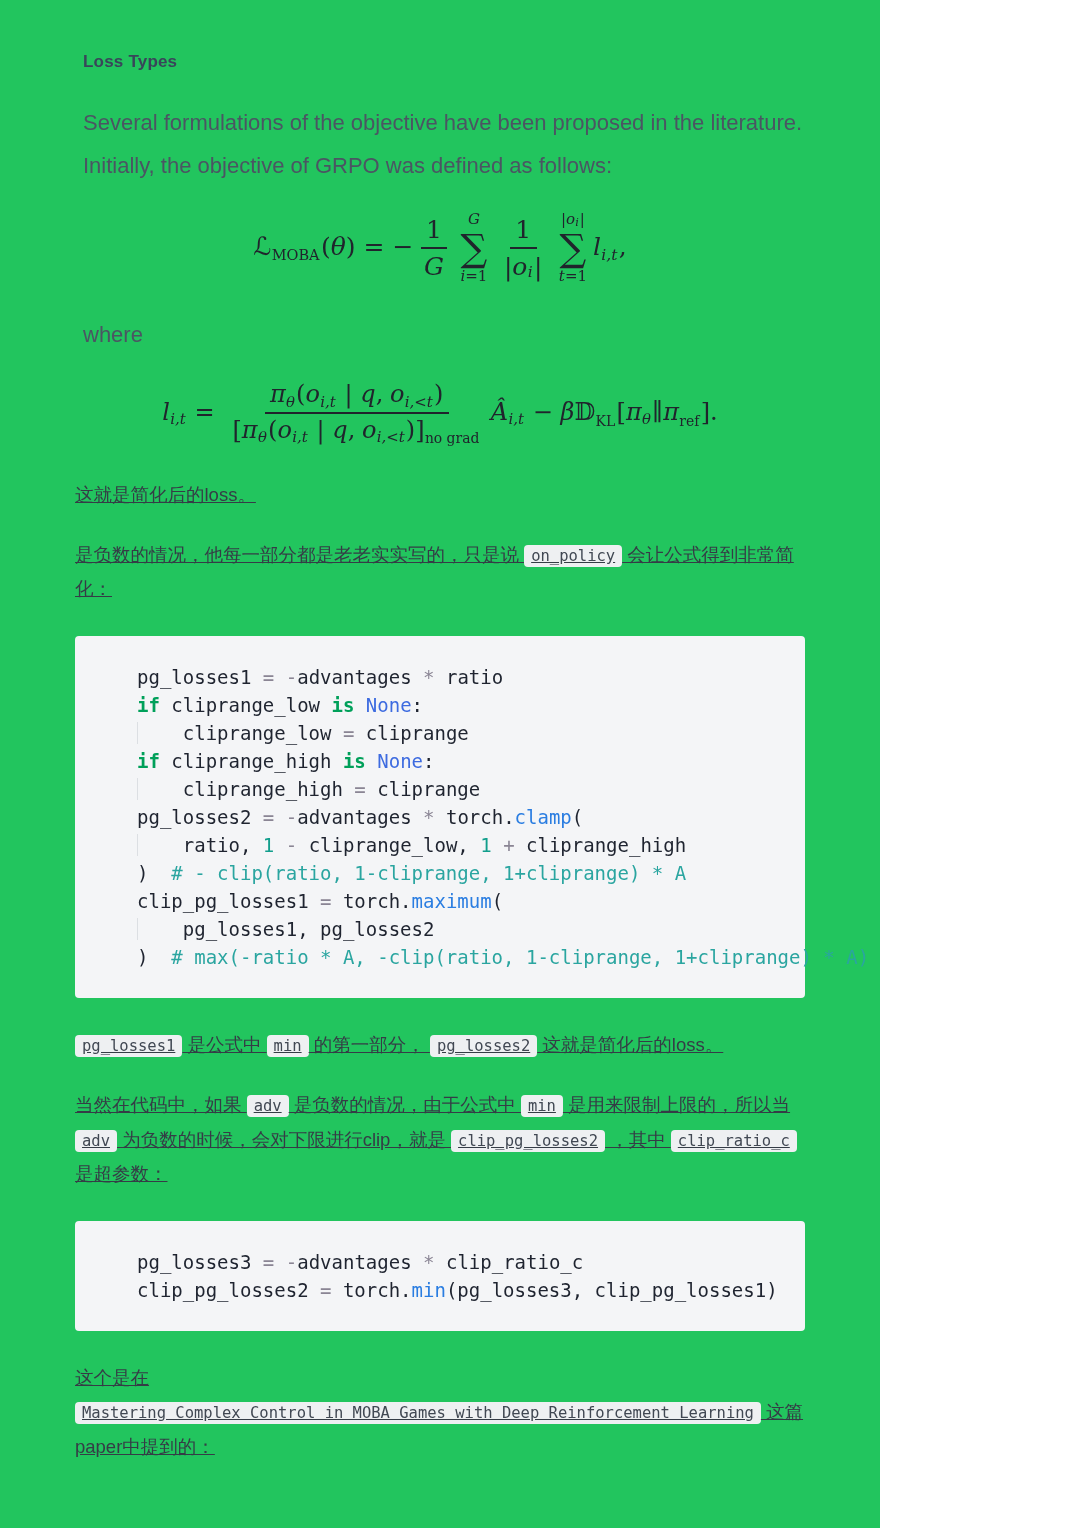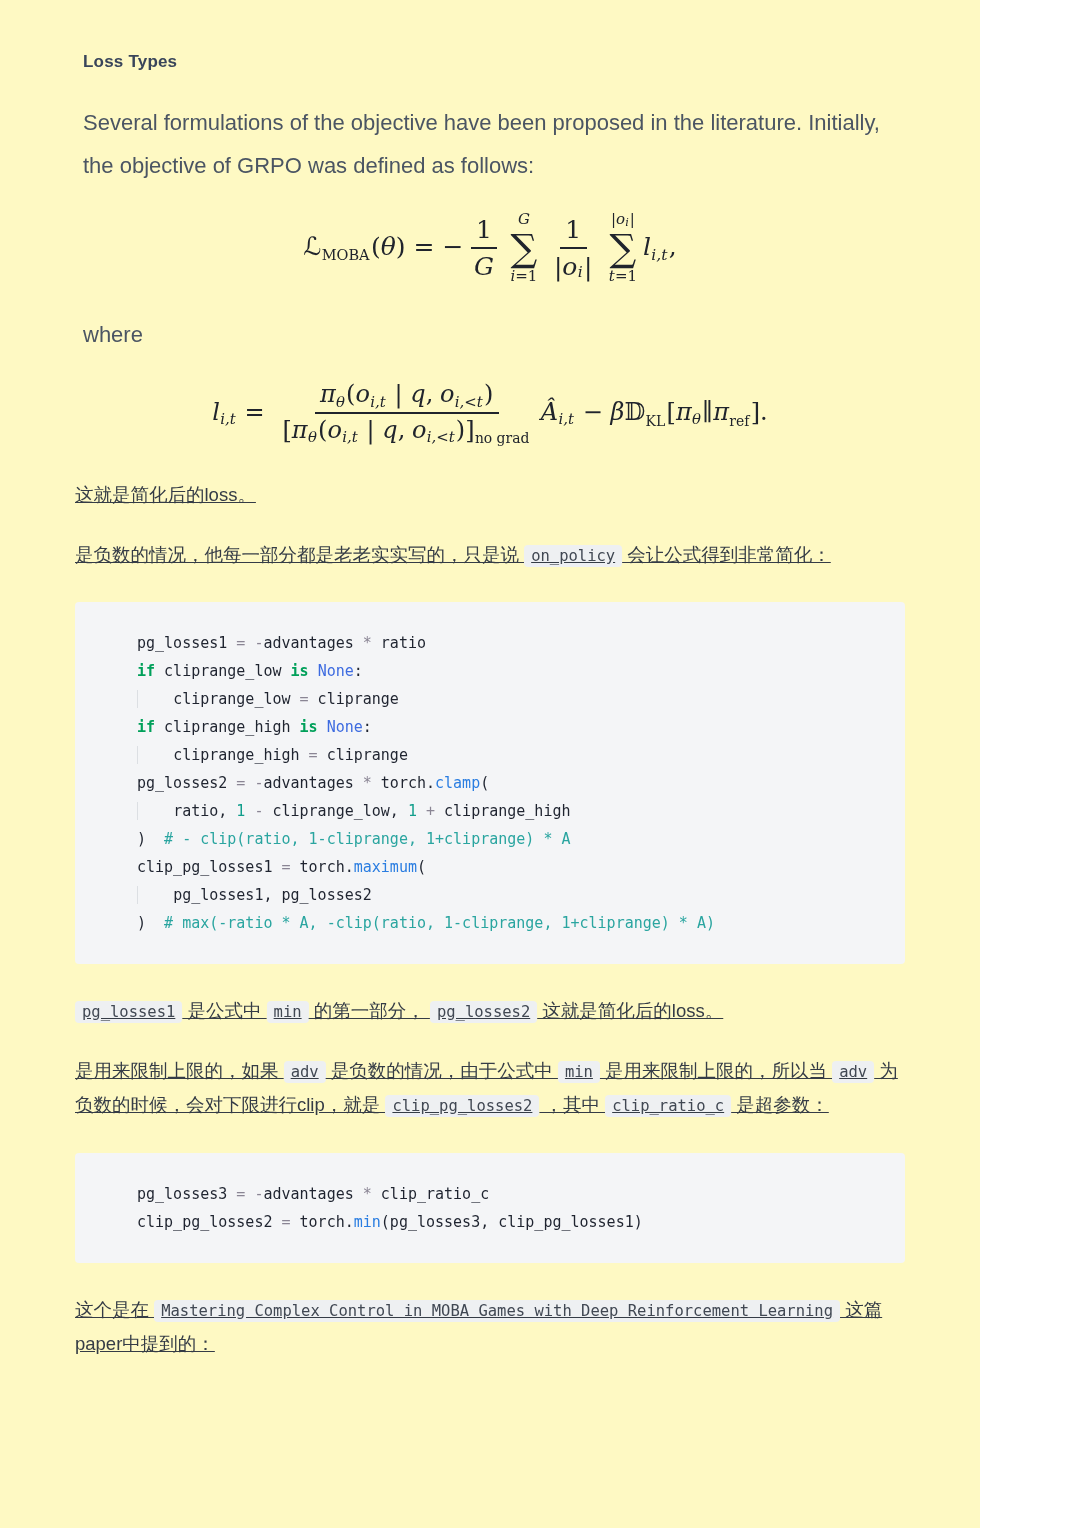--- a/index.html
+++ b/index.html
@@ -1,21 +1,21 @@
 <!DOCTYPE html>
 <html><head>
 <meta charset="utf-8">
 <style>
   * { margin:0; padding:0; box-sizing:border-box; }
   html,body { background:#ffffff; }
   body {
     width:1080px; height:1528px; overflow:hidden;
     font-family:"Liberation Sans","DejaVu Sans",sans-serif;
   }
-  .page { width:980px; height:1528px; padding:52px 75px 0 75px; background:#fef9c3; }
+  .page { width:880px; height:1528px; padding:52px 75px 0 75px; background:#22c55e; }
 
   .section-heading {
     font-size:17px; font-weight:700; color:#39455a;
     margin:0 0 30px 8px; letter-spacing:.2px;
   }
   .quote {
     font-size:22px; line-height:1.95; color:#4b5563;
     margin:0 0 6px 8px;
   }
   .quote.where { margin-top:14px; }
@@ -53,21 +53,21 @@
     font-size:15.5px; color:#414853;
     background:#eef0f2; border-radius:4px; padding:2px 7px;
     white-space:nowrap;
   }
 
   
   .codeblock {
     background:#f4f5f7; border-radius:4px;
     margin:30px 0; padding:27px 30px 27px 62px;
     font-family:"DejaVu Sans Mono","Liberation Mono",monospace;
-    font-size:15px; line-height:28px; color:#1f2430;
+    font-size:19px; line-height:28px; color:#1f2430;
   }
   .code-line { white-space:pre; }
   .tok-k { font-weight:700; }
   .tok-w { box-shadow:inset 1px 0 0 #dcdfe3; }
 </style>
 </head>
 <body>
 
 <div class="page">
 
@@ -184,19 +184,19 @@
     </div>
 
   <p class="zh"><span>这就是简化后的loss。</span></p>
 
   <p class="zh"><span>是负数的情况，他每一部分都是老老实实写的，只是说 </span><code class="inline-code">on_policy</code><span> 会让公式得到非常简化：</span></p>
 
   <pre class="codeblock"><div class="code-line"><span class="tok-p" style="color: rgb(31, 36, 48);">pg_losses1 </span><span class="tok-o" style="color: rgb(138, 133, 148);">=</span><span class="tok-p" style="color: rgb(31, 36, 48);"> </span><span class="tok-o" style="color: rgb(138, 133, 148);">-</span><span class="tok-p" style="color: rgb(31, 36, 48);">advantages </span><span class="tok-o" style="color: rgb(138, 133, 148);">*</span><span class="tok-p" style="color: rgb(31, 36, 48);"> ratio</span></div><div class="code-line"><span class="tok-k" style="color: rgb(0, 160, 90);">if</span><span class="tok-p" style="color: rgb(31, 36, 48);"> cliprange_low </span><span class="tok-k" style="color: rgb(0, 160, 90);">is</span><span class="tok-p" style="color: rgb(31, 36, 48);"> </span><span class="tok-n" style="color: rgb(61, 107, 224);">None</span><span class="tok-p" style="color: rgb(31, 36, 48);">:</span></div><div class="code-line"><span class="tok-w">    </span><span class="tok-p" style="color: rgb(31, 36, 48);">cliprange_low </span><span class="tok-o" style="color: rgb(138, 133, 148);">=</span><span class="tok-p" style="color: rgb(31, 36, 48);"> cliprange</span></div><div class="code-line"><span class="tok-k" style="color: rgb(0, 160, 90);">if</span><span class="tok-p" style="color: rgb(31, 36, 48);"> cliprange_high </span><span class="tok-k" style="color: rgb(0, 160, 90);">is</span><span class="tok-p" style="color: rgb(31, 36, 48);"> </span><span class="tok-n" style="color: rgb(61, 107, 224);">None</span><span class="tok-p" style="color: rgb(31, 36, 48);">:</span></div><div class="code-line"><span class="tok-w">    </span><span class="tok-p" style="color: rgb(31, 36, 48);">cliprange_high </span><span class="tok-o" style="color: rgb(138, 133, 148);">=</span><span class="tok-p" style="color: rgb(31, 36, 48);"> cliprange</span></div><div class="code-line"><span class="tok-p" style="color: rgb(31, 36, 48);">pg_losses2 </span><span class="tok-o" style="color: rgb(138, 133, 148);">=</span><span class="tok-p" style="color: rgb(31, 36, 48);"> </span><span class="tok-o" style="color: rgb(138, 133, 148);">-</span><span class="tok-p" style="color: rgb(31, 36, 48);">advantages </span><span class="tok-o" style="color: rgb(138, 133, 148);">*</span><span class="tok-p" style="color: rgb(31, 36, 48);"> torch.</span><span class="tok-f" style="color: rgb(42, 125, 225);">clamp</span><span class="tok-p" style="color: rgb(31, 36, 48);">(</span></div><div class="code-line"><span class="tok-w">    </span><span class="tok-p" style="color: rgb(31, 36, 48);">ratio, </span><span class="tok-m" style="color: rgb(17, 158, 140);">1</span><span class="tok-p" style="color: rgb(31, 36, 48);"> </span><span class="tok-o" style="color: rgb(138, 133, 148);">-</span><span class="tok-p" style="color: rgb(31, 36, 48);"> cliprange_low, </span><span class="tok-m" style="color: rgb(17, 158, 140);">1</span><span class="tok-p" style="color: rgb(31, 36, 48);"> </span><span class="tok-o" style="color: rgb(138, 133, 148);">+</span><span class="tok-p" style="color: rgb(31, 36, 48);"> cliprange_high</span></div><div class="code-line"><span class="tok-p" style="color: rgb(31, 36, 48);">)  </span><span class="tok-c" style="color: rgb(42, 165, 160);"># - clip(ratio, 1-cliprange, 1+cliprange) * A</span></div><div class="code-line"><span class="tok-p" style="color: rgb(31, 36, 48);">clip_pg_losses1 </span><span class="tok-o" style="color: rgb(138, 133, 148);">=</span><span class="tok-p" style="color: rgb(31, 36, 48);"> torch.</span><span class="tok-f" style="color: rgb(42, 125, 225);">maximum</span><span class="tok-p" style="color: rgb(31, 36, 48);">(</span></div><div class="code-line"><span class="tok-w">    </span><span class="tok-p" style="color: rgb(31, 36, 48);">pg_losses1, pg_losses2</span></div><div class="code-line"><span class="tok-p" style="color: rgb(31, 36, 48);">)  </span><span class="tok-c" style="color: rgb(42, 165, 160);"># max(-ratio * A, -clip(ratio, 1-cliprange, 1+cliprange) * A)</span></div></pre>
 
   <p class="zh"><code class="inline-code">pg_losses1</code><span> 是公式中 </span><code class="inline-code">min</code><span> 的第一部分， </span><code class="inline-code">pg_losses2</code><span> 这就是简化后的loss。</span></p>
 
-  <p class="zh"><span>是用来限制上限的，如果 </span><code class="inline-code">adv</code><span> 是负数的情况，由于公式中 </span><code class="inline-code">min</code><span> 是用来限制上限的，所以当 </span><code class="inline-code">adv</code><span> 为负数的时候，会对下限进行clip，就是 </span><code class="inline-code">clip_pg_losses2</code><span> ，其中 </span><code class="inline-code">clip_ratio_c</code><span> 是超参数：</span></p>
+  <p class="zh"><span>当然在代码中，如果 </span><code class="inline-code">adv</code><span> 是负数的情况，由于公式中 </span><code class="inline-code">min</code><span> 是用来限制上限的，所以当 </span><code class="inline-code">adv</code><span> 为负数的时候，会对下限进行clip，就是 </span><code class="inline-code">clip_pg_losses2</code><span> ，其中 </span><code class="inline-code">clip_ratio_c</code><span> 是超参数：</span></p>
 
   <pre class="codeblock"><div class="code-line"><span class="tok-p" style="color: rgb(31, 36, 48);">pg_losses3 </span><span class="tok-o" style="color: rgb(138, 133, 148);">=</span><span class="tok-p" style="color: rgb(31, 36, 48);"> </span><span class="tok-o" style="color: rgb(138, 133, 148);">-</span><span class="tok-p" style="color: rgb(31, 36, 48);">advantages </span><span class="tok-o" style="color: rgb(138, 133, 148);">*</span><span class="tok-p" style="color: rgb(31, 36, 48);"> clip_ratio_c</span></div><div class="code-line"><span class="tok-p" style="color: rgb(31, 36, 48);">clip_pg_losses2 </span><span class="tok-o" style="color: rgb(138, 133, 148);">=</span><span class="tok-p" style="color: rgb(31, 36, 48);"> torch.</span><span class="tok-f" style="color: rgb(42, 125, 225);">min</span><span class="tok-p" style="color: rgb(31, 36, 48);">(pg_losses3, clip_pg_losses1)</span></div></pre>
 
   <p class="zh"><span>这个是在 </span><code class="inline-code">Mastering Complex Control in MOBA Games with Deep Reinforcement Learning</code><span> 这篇paper中提到的：</span></p>
 
 </div>
 
 </body></html>

